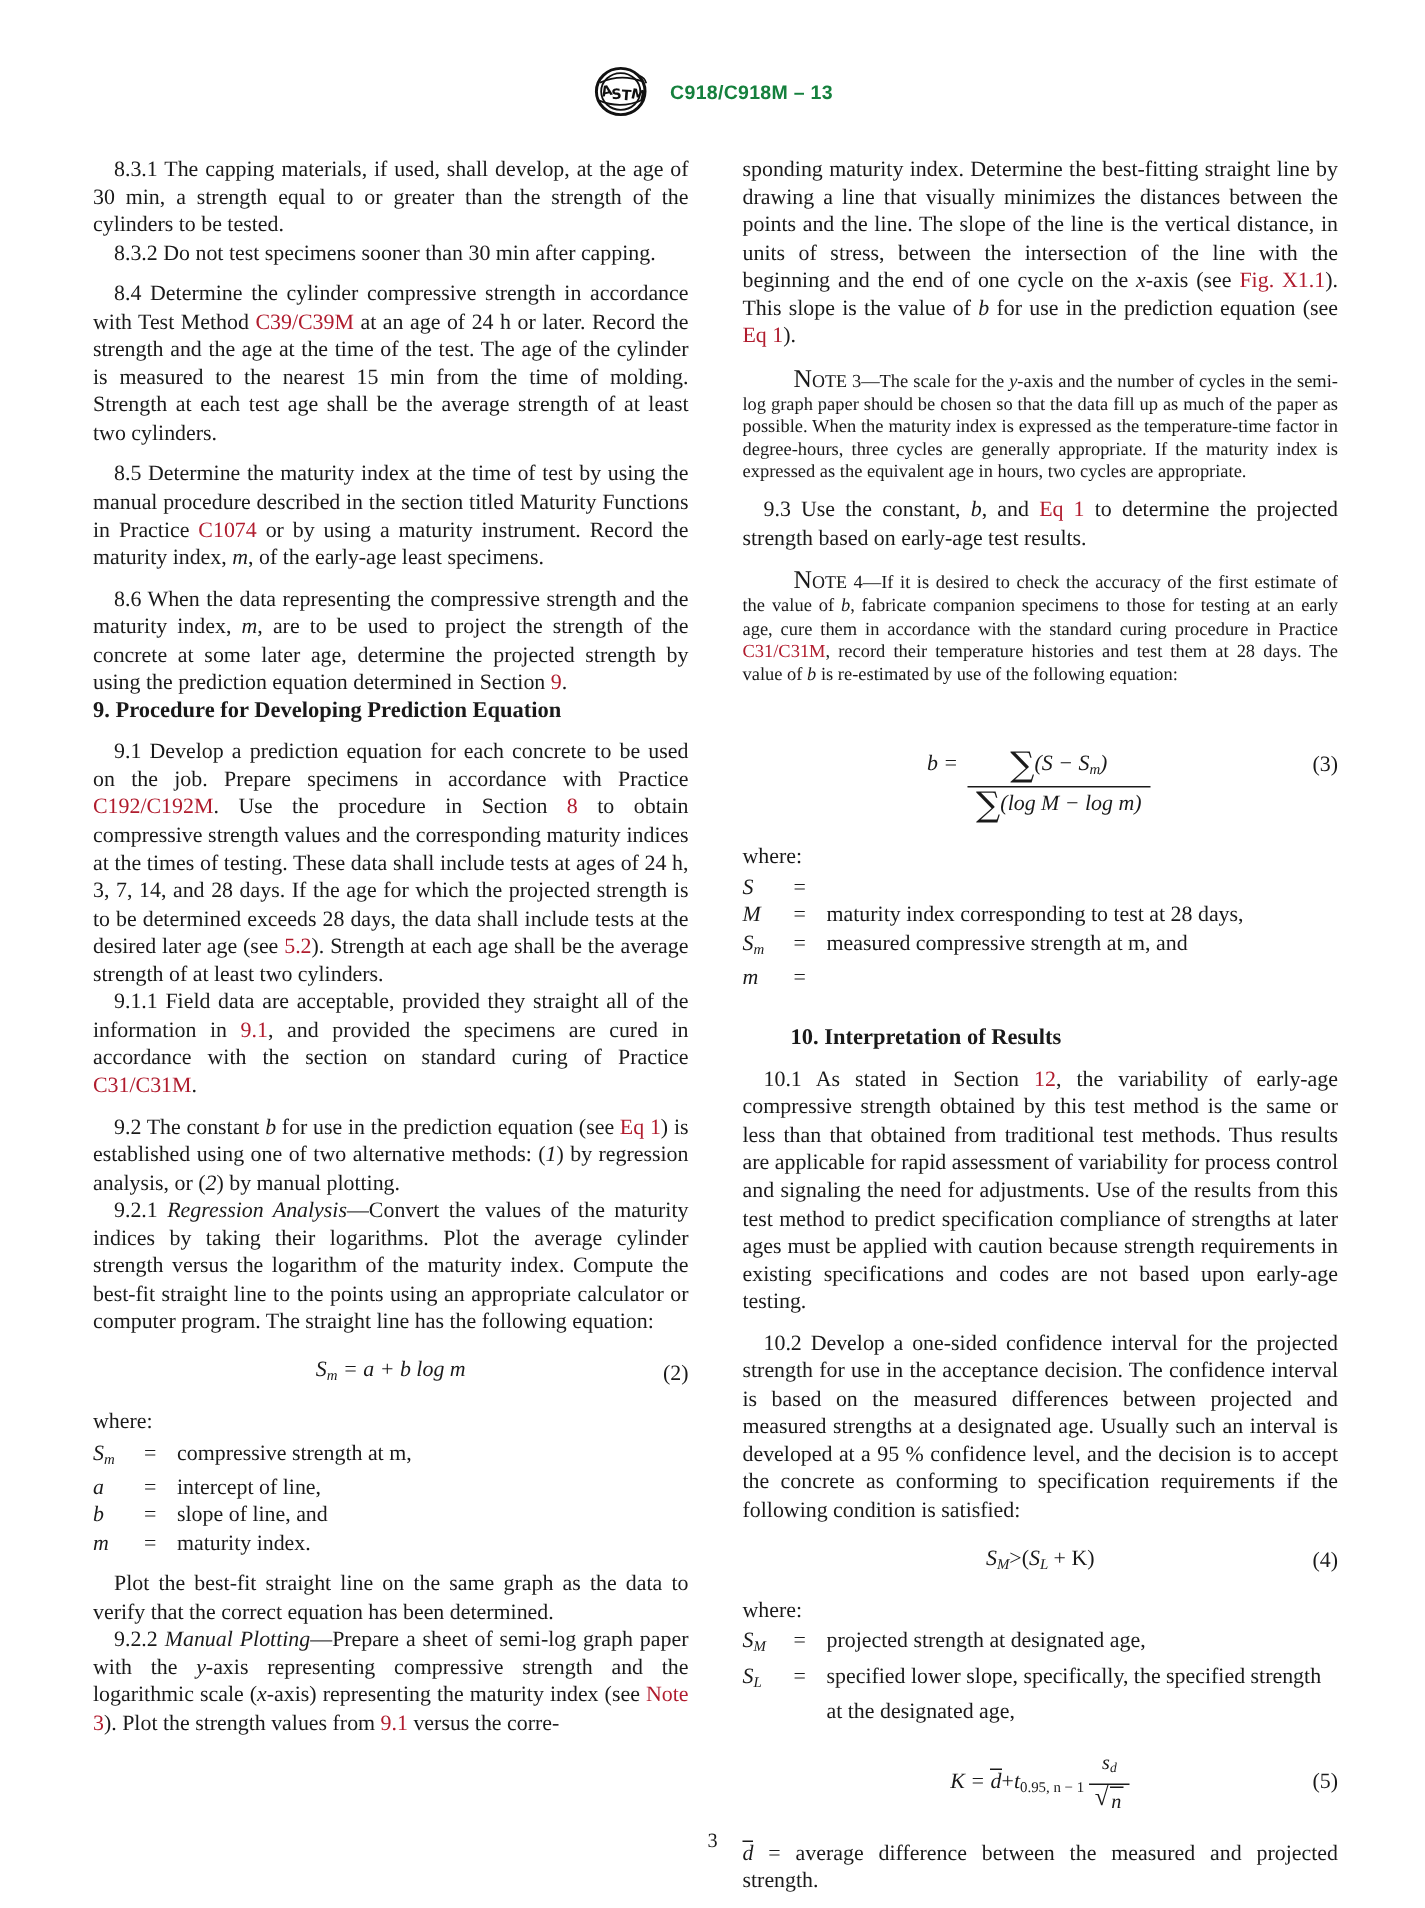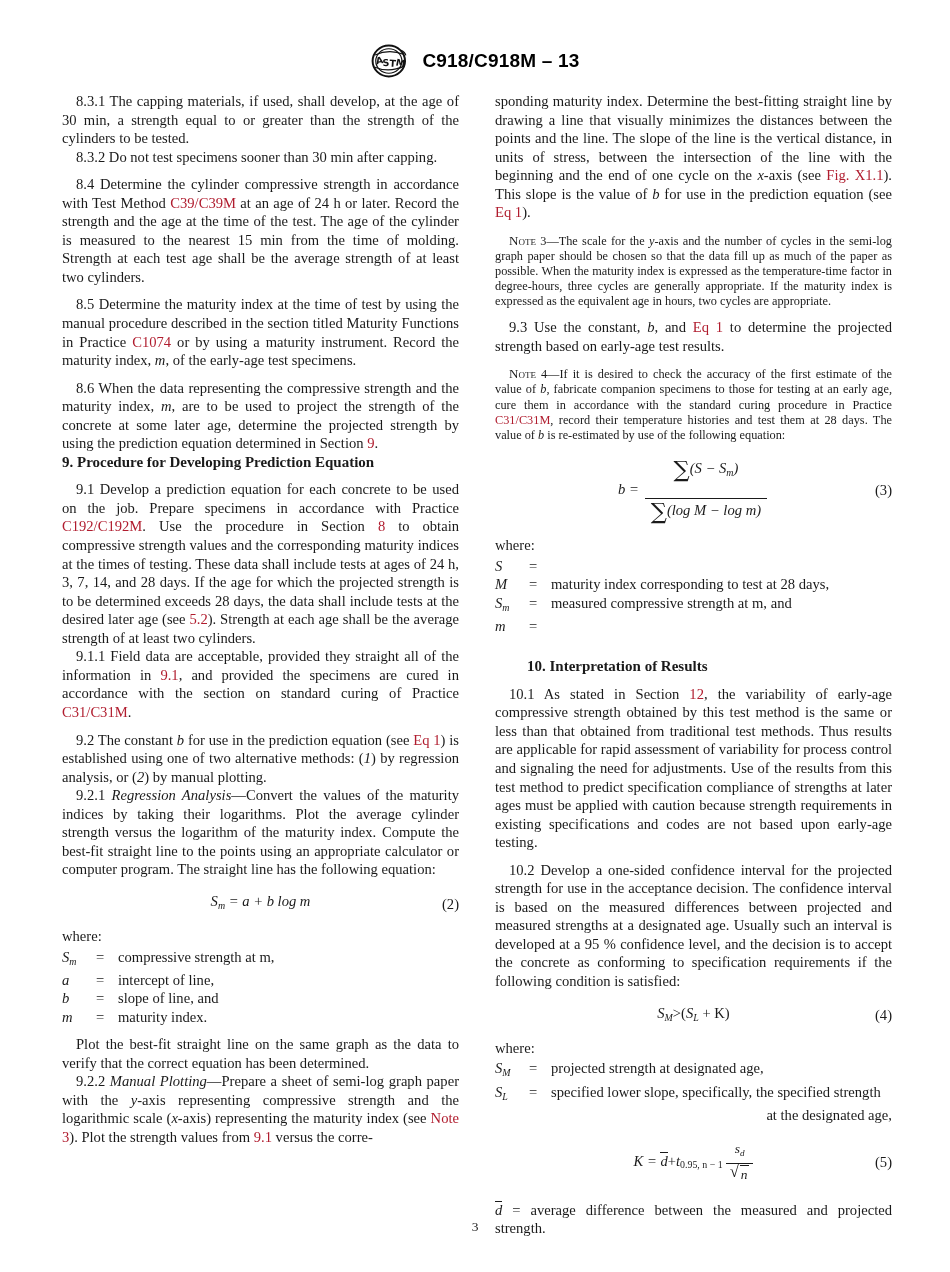--- a/index.html
+++ b/index.html
@@ -35,30 +35,30 @@
     gap: 12px;
   }
   .astm-logo {
     width: 40px;
     height: 34px;
     display: block;
   }
   .header-title {
     font-family: "Liberation Sans", "DejaVu Sans", sans-serif;
     font-weight: bold;
-    font-size: 19px;
+    font-size: 13px;
     letter-spacing: 0.2px;
-    color: #000000;
+    color: #15803d;
     white-space: nowrap;
   }
 
   
   .columns {
     position: absolute;
-    top: 92px;
+    top: 104px;
     left: 62px;
     width: 830px;
     display: flex;
     gap: 36px;
   }
   .col {
     width: 402px;
     font-size: 14.6px;
     line-height: 18.55px;
     text-align: justify;
@@ -84,21 +84,22 @@
   .note {
     font-size: 12.3px;
     line-height: 15.1px;
     text-indent: 14px;
     text-align: justify;
     margin-top: 11px;
     margin-bottom: 9px;
   }
   .note .note-label {
     font-variant: small-caps;
-    font-size: 13px;
+    font-size: 17px;
+    margin-left: 20px;
   }
   .ref { color: #b01c2e; font-family: Liberation Serif, serif; }
   em, .ital { font-style: italic; }
   .var { font-style: italic; }
   sub {
     font-size: 0.68em;
     vertical-align: -0.28em;
     font-style: italic;
   }
   .where {
@@ -125,21 +126,20 @@
     font-style: italic;
   }
   .defeq {
     width: 22px;
     flex: 0 0 22px;
   }
   .deftxt { flex: 1 1 auto; }
   .defcont {
     padding-left: 56px;
     line-height: 18.4px;
-    text-align: right;
   }
 
   
   .eq-block {
     position: relative;
     text-align: center;
     margin: 13px 0 12px 0;
     text-indent: 0;
     font-size: 14.6px;
   }
@@ -157,23 +157,24 @@
 
   
   .frac {
     display: inline-block;
     vertical-align: middle;
     text-align: center;
     margin: 0 2px;
   }
   .frac .num {
     display: block;
-    padding: 0 6px 16px 6px;
+    padding: 0 6px 1px 6px;
     border-bottom: 1.1px solid #1a1a1a;
     white-space: nowrap;
+    margin-top: 27px;
   }
   .frac .den {
     display: block;
     padding: 2px 6px 0 6px;
     white-space: nowrap;
   }
   .sigma {
     font-size: 1.55em;
     font-family: "DejaVu Serif", serif;
     vertical-align: -0.18em;
@@ -278,21 +279,21 @@
   <div class="columns">
 
     <div class="col">
 
       <p class="para"><span>8.3.1 The capping materials, if used, shall develop, at the age of 30 min, a strength equal to or greater than the strength of the cylinders to be tested.</span></p>
 
       <p class="para"><span>8.3.2 Do not test specimens sooner than 30 min after capping.</span></p>
 
       <p class="para spaced"><span>8.4 Determine the cylinder compressive strength in accordance with Test Method </span><span class="ref">C39/C39M</span><span> at an age of 24 h or later. Record the strength and the age at the time of the test. The age of the cylinder is measured to the nearest 15 min from the time of molding. Strength at each test age shall be the average strength of at least two cylinders.</span></p>
 
-      <p class="para spaced"><span>8.5 Determine the maturity index at the time of test by using the manual procedure described in the section titled Maturity Functions in Practice </span><span class="ref">C1074</span><span> or by using a maturity instrument. Record the maturity index, </span><span class="var">m</span><span>, of the early-age test specimens.</span></p>
+      <p class="para spaced"><span>8.5 Determine the maturity index at the time of test by using the manual procedure described in the section titled Maturity Functions in Practice </span><span class="ref">C1074</span><span> or by using a maturity instrument. Record the maturity index, </span><span class="var">m</span><span>, of the early-age least specimens.</span></p>
 
       <p class="para spaced"><span>8.6 When the data representing the compressive strength and the maturity index, </span><span class="var">m</span><span>, are to be used to project the strength of the concrete at some later age, determine the projected strength by using the prediction equation determined in Section </span><span class="ref">9</span><span>.</span></p>
 
       <p class="sec-head">9.  Procedure for Developing Prediction Equation</p>
 
       <p class="para"><span>9.1 Develop a prediction equation for each concrete to be used on the job. Prepare specimens in accordance with Practice </span><span class="ref">C192/C192M</span><span>. Use the procedure in Section </span><span class="ref">8</span><span> to obtain compressive strength values and the corresponding maturity indices at the times of testing. These data shall include tests at ages of 24 h, 3, 7, 14, and 28 days. If the age for which the projected strength is to be determined exceeds 28 days, the data shall include tests at the desired later age (see </span><span class="ref">5.2</span><span>). Strength at each age shall be the average strength of at least two cylinders.</span></p>
 
       <p class="para"><span>9.1.1 Field data are acceptable, provided they straight all of the information in </span><span class="ref">9.1</span><span>, and provided the specimens are cured in accordance with the section on standard curing of Practice </span><span class="ref">C31/C31M</span><span>.</span></p>
 
       <p class="para spaced"><span>9.2 The constant </span><span class="var">b</span><span> for use in the prediction equation (see </span><span class="ref">Eq 1</span><span>) is established using one of two alternative methods: (</span><span class="ital">1</span><span>) by regression analysis, or (</span><span class="ital">2</span><span>) by manual plotting.</span></p>

